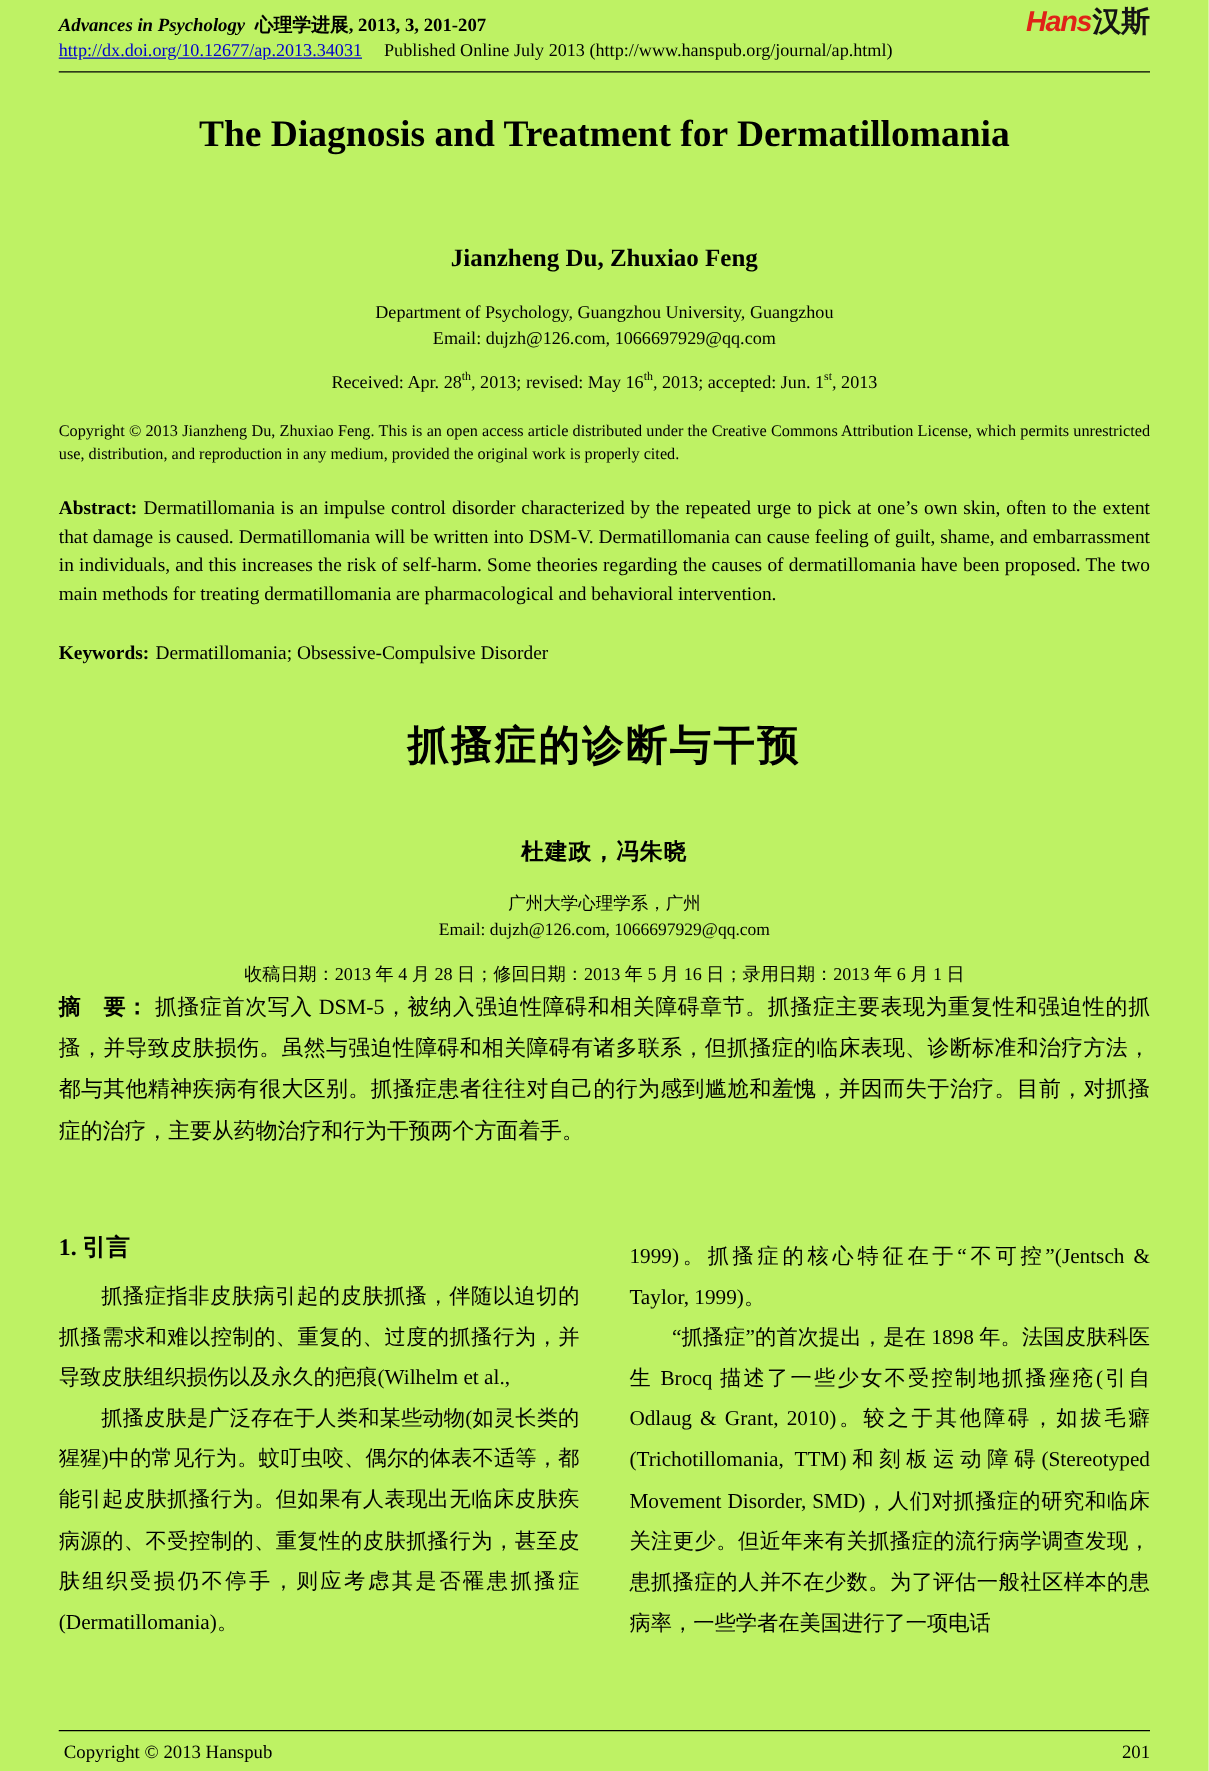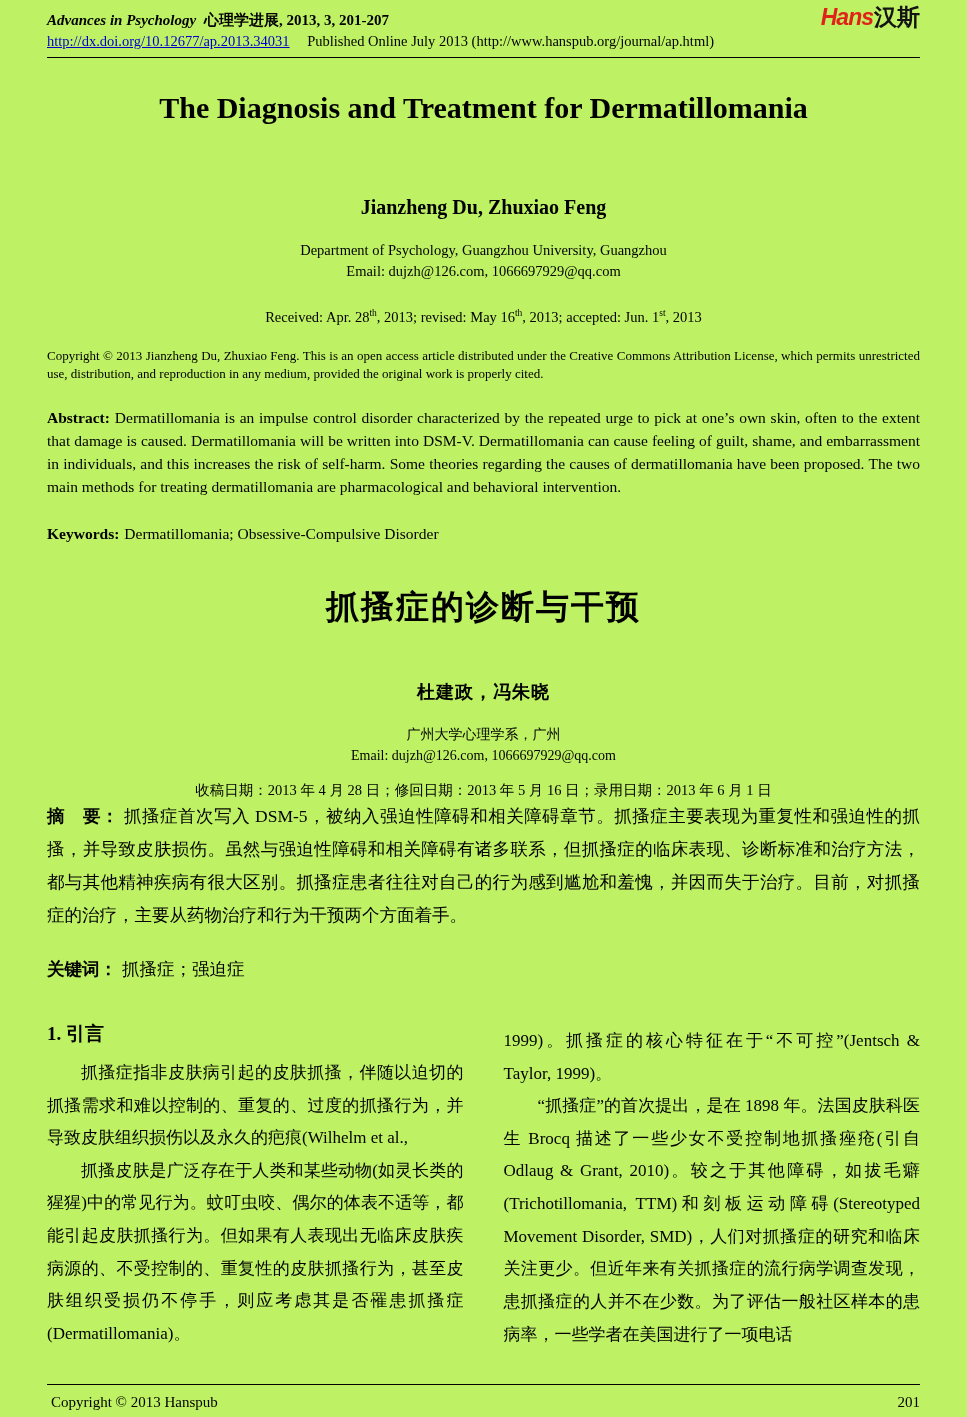--- a/index.html
+++ b/index.html
@@ -27,38 +27,38 @@
   .logo-black { color: #141414; margin-left: 1px; }
   .hrow2 { font-size: 14.5px; margin-top: 3px; }
   .doi { color: #0000CC; text-decoration: underline; cursor: pointer; }
   .pub { margin-left: 14px; }
   .top-rule { border: none; border-top: 1.5px solid #000; margin-top: 7px; }
 
   
   .title-en { text-align: center; font-size: 30px; font-weight: bold; margin-top: 33px; }
   .authors-en { text-align: center; font-size: 20px; font-weight: bold; margin-top: 71px; }
   .affil { text-align: center; font-size: 14.5px; margin-top: 21px; line-height: 1.42; }
-  .received { text-align: center; font-size: 14.5px; margin-top: 28px; }
+  .received { text-align: center; font-size: 14.5px; margin-top: 17px; }
   sup { font-size: 9.5px; vertical-align: super; line-height: 0; }
   .copyright-notice { font-size: 13px; margin-top: 21px; text-align: justify; line-height: 1.35; }
   .abstract { font-size: 15.5px; margin-top: 25px; text-align: justify; line-height: 1.47; }
   .lbl { font-weight: bold; margin-right: 5px; }
   .keywords { font-size: 15.5px; margin-top: 27px; }
 
   
   .title-zh { text-align: center; font-size: 33px; font-weight: bold; margin-top: 42px; letter-spacing: 2px; }
   .authors-zh { text-align: center; font-size: 18px; font-weight: bold; margin-top: 50px; letter-spacing: 1px; }
   .affil-zh { text-align: center; font-size: 14px; margin-top: 20px; line-height: 1.5; }
   .dates-zh { text-align: center; font-size: 14.5px; margin-top: 15px; }
   .abstract-zh { font-size: 17.5px; text-align: justify; line-height: 1.88; }
   .keywords-zh { font-size: 17.5px; margin-top: 25px; }
 
   
   .columns { display: flex; gap: 40px; margin-top: 40px; }
-  .col { width: 416.5px; }
+  .col { width: 416.5px; margin-top: 24px; }
   .section-heading { font-size: 19px; font-weight: bold; margin-bottom: 10px; }
   .body-p { font-size: 17px; line-height: 1.92; text-align: justify; }
   .indent { text-indent: 2em; }
   .col-right { padding-top: 4px; }
 
   
   .footer-rule { position: absolute; left: 47px; right: 47px; bottom: 32px; border: none; border-top: 1.5px solid #000; }
   .footer { position: absolute; left: 51px; right: 47px; bottom: 6px; display: flex; justify-content: space-between; font-size: 15px; }
 </style>
 </head>
@@ -107,21 +107,20 @@
 
   <div class="affil-zh">
     <div>广州大学心理学系，广州</div>
     <div>Email: dujzh@126.com, 1066697929@qq.com</div>
   </div>
 
   <p class="dates-zh">收稿日期：2013 年 4 月 28 日；修回日期：2013 年 5 月 16 日；录用日期：2013 年 6 月 1 日</p>
 
   <p class="abstract-zh"><span class="lbl">摘　要：</span><span>抓搔症首次写入 DSM-5，被纳入强迫性障碍和相关障碍章节。抓搔症主要表现为重复性和强迫性的抓搔，并导致皮肤损伤。虽然与强迫性障碍和相关障碍有诸多联系，但抓搔症的临床表现、诊断标准和治疗方法，都与其他精神疾病有很大区别。抓搔症患者往往对自己的行为感到尴尬和羞愧，并因而失于治疗。目前，对抓搔症的治疗，主要从药物治疗和行为干预两个方面着手。</span></p>
 
-  <p class="keywords-zh"><span class="lbl">关键词：</span><span>抓搔症；强迫症</span></p>
 
   <div class="columns">
     <div class="col col-left">
       <h2 class="section-heading">1. 引言</h2>
       <p class="body-p indent">抓搔症指非皮肤病引起的皮肤抓搔，伴随以迫切的抓搔需求和难以控制的、重复的、过度的抓搔行为，并导致皮肤组织损伤以及永久的疤痕(Wilhelm et al.,</p>
       <p class="body-p indent">抓搔皮肤是广泛存在于人类和某些动物(如灵长类的猩猩)中的常见行为。蚊叮虫咬、偶尔的体表不适等，都能引起皮肤抓搔行为。但如果有人表现出无临床皮肤疾病源的、不受控制的、重复性的皮肤抓搔行为，甚至皮肤组织受损仍不停手，则应考虑其是否罹患抓搔症(Dermatillomania)。</p>
     </div>
     <div class="col col-right">
       <p class="body-p">1999)。抓搔症的核心特征在于“不可控”(Jentsch &amp; Taylor, 1999)。</p>
       <p class="body-p indent">“抓搔症”的首次提出，是在 1898 年。法国皮肤科医生 Brocq 描述了一些少女不受控制地抓搔痤疮(引自 Odlaug &amp; Grant, 2010)。较之于其他障碍，如拔毛癖(Trichotillomania, TTM)和刻板运动障碍(Stereotyped Movement Disorder, SMD)，人们对抓搔症的研究和临床关注更少。但近年来有关抓搔症的流行病学调查发现，患抓搔症的人并不在少数。为了评估一般社区样本的患病率，一些学者在美国进行了一项电话</p>

